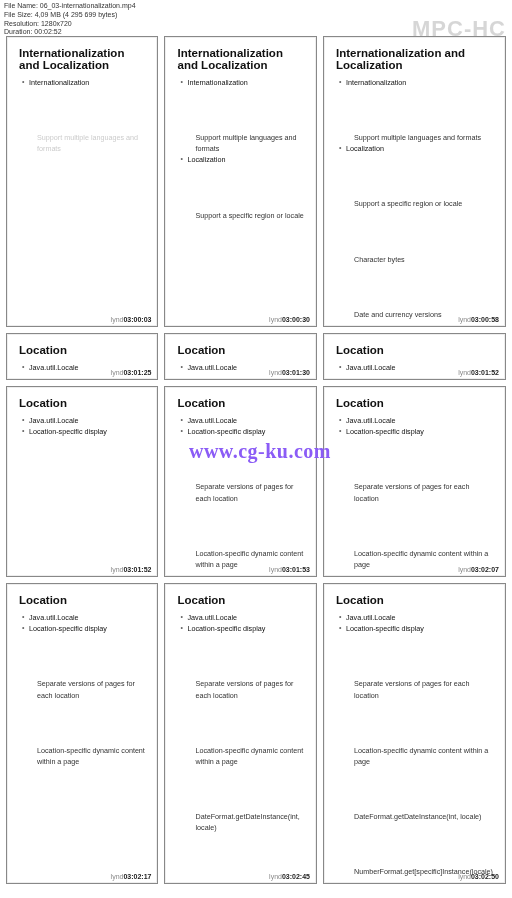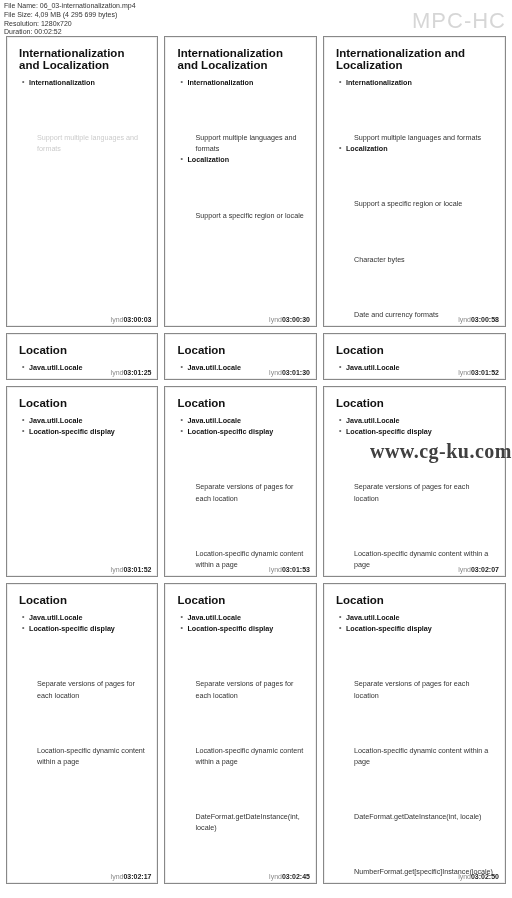--- a/index.html
+++ b/index.html
@@ -14,24 +14,24 @@
   .meta {
     position: absolute;
     top: 2px;
     left: 4px;
     font-size: 7px;
     line-height: 1.25;
     color: #333;
   }
   .app-title {
     position: absolute;
-    top: 8px;
+    top: 16px;
     right: 6px;
     font-size: 22px;
-    font-weight: normal;
+    font-weight: bold;
     color: rgba(180,180,180,0.55);
     letter-spacing: 1px;
   }
   .grid {
     position: absolute;
     top: 36px;
     left: 6px;
     right: 6px;
     bottom: 6px;
     display: grid;
@@ -62,21 +62,21 @@
     position: relative;
     padding-left: 10px;
   }
   .bullets li.main::before {
     content: "•";
     position: absolute;
     left: 3px;
     color: #666;
     font-size: 7px;
   }
-  .bullets li.main { font-weight: bold; color: #111; }
+  .bullets li.main { font-weight: normal; color: #111; }
   .bullets li.sub {
     padding-left: 18px;
     font-weight: normal;
     color: #333;
     margin-top: 44px;
   }
   .bullets li.faded { color: #ccc; }
   .brand {
     position: absolute;
     right: 6px;
@@ -88,24 +88,24 @@
   .timestamp {
     color: #222;
     font-weight: bold;
     font-size: 7px;
   }
   .watermark {
     position: absolute;
     top: 440px;
     left: 8px;
     right: 0;
-    text-align: right;
+    text-align: center;
     font-size: 20px;
     font-weight: bold;
-    color: #404040;
+    color: #8b5cf6;
     font-family: Georgia, 'Times New Roman', serif;
     letter-spacing: 0.5px;
     pointer-events: none;
     z-index: 50;
   }
 </style>
 </head>
 <body>
 
 <div class="meta">
@@ -137,21 +137,21 @@
       <div class="brand"><span>lynd</span><span class="timestamp">03:00:30</span></div>
     </div>
     <div class="slide">
       <div class="slide-title">Internationalization and Localization</div>
       <ul class="bullets">
         <li class="main">Internationalization</li>
         <li class="sub">Support multiple languages and formats</li>
         <li class="main">Localization</li>
         <li class="sub">Support a specific region or locale</li>
         <li class="sub">Character bytes</li>
-        <li class="sub">Date and currency formats</li>
+        <li class="sub">Date and currency versions</li>
       </ul>
       <div class="brand"><span>lynd</span><span class="timestamp">03:00:58</span></div>
     </div>
     <div class="slide">
       <div class="slide-title">Location</div>
       <ul class="bullets">
         <li class="main">Java.util.Locale</li>
       </ul>
       <div class="brand"><span>lynd</span><span class="timestamp">03:01:25</span></div>
     </div>

